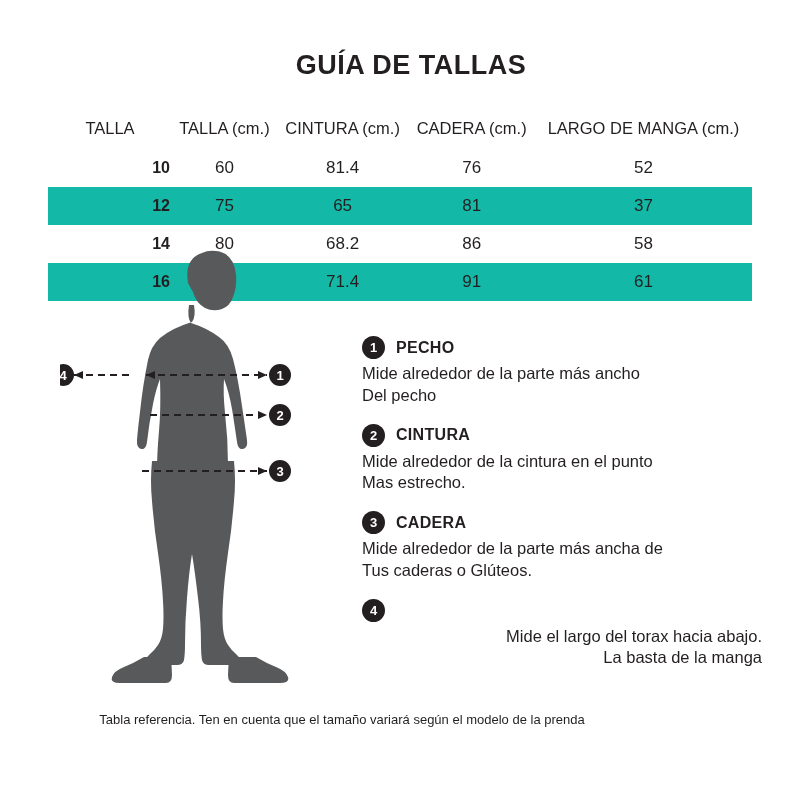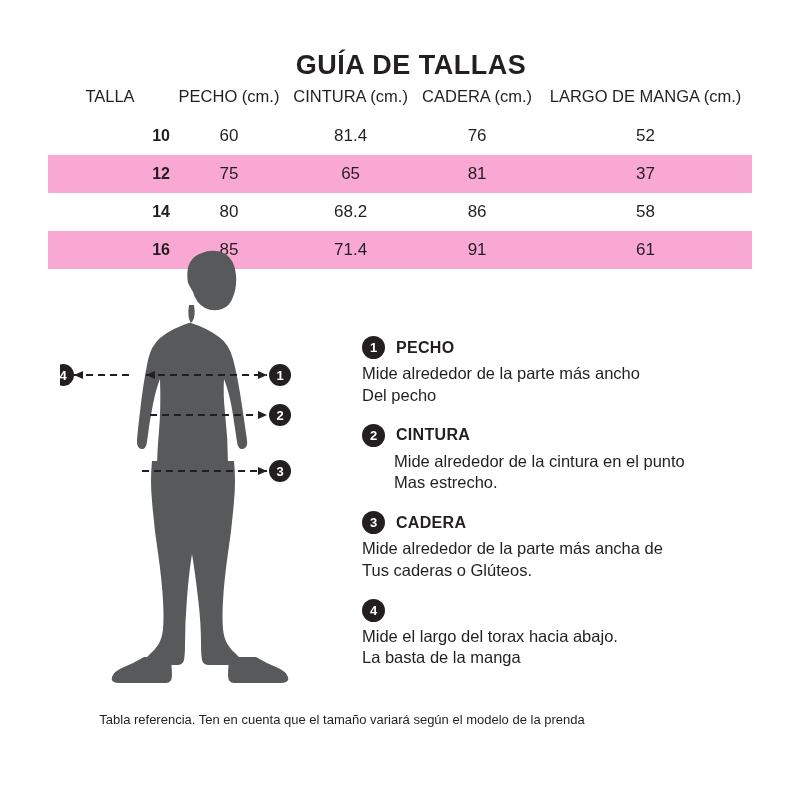--- a/index.html
+++ b/index.html
@@ -30,21 +30,21 @@
     text-align: center;
     font-size: 27px;
     font-weight: bold;
     letter-spacing: 0.5px;
     color: #231f20;
   }
 
   
   .size-table {
     position: absolute;
-    top: 84px;
+    top: 116px;
     left: 48px;
     width: 704px;
     border-collapse: collapse;
     font-size: 17px;
   }
   .size-table th {
     font-weight: normal;
     font-size: 16.5px;
     color: #231f20;
     padding: 2px 2px 10px 2px;
@@ -60,21 +60,21 @@
     padding: 9px 2px;
     font-size: 17px;
     color: #231f20;
   }
   .size-table td.size-cell {
     font-weight: bold;
     font-size: 16px;
     text-align: right;
   }
   .size-table tbody tr.alt {
-    background: #f9a8d4;
+    background: #14b8a6;
   }
 
   
   .figure-wrap {
     position: absolute;
     left: 60px;
     top: 245px;
     width: 300px;
     height: 460px;
   }
@@ -136,21 +136,21 @@
 <body>
 
 <div class="page">
 
   <div class="title">GUÍA DE TALLAS</div>
 
   <table class="size-table">
     <thead>
       <tr>
         <th class="col-talla">TALLA</th>
-        <th>PECHO (cm.)</th>
+        <th>TALLA (cm.)</th>
         <th>CINTURA (cm.)</th>
         <th>CADERA (cm.)</th>
         <th>LARGO DE MANGA (cm.)</th>
       </tr>
     </thead>
     <tbody>
       <tr>
         <td class="size-cell">10</td>
         <td>60</td>
         <td>81.4</td>
@@ -297,38 +297,38 @@
       </div>
       <div class="legend-desc" style="white-space: pre-line;">Mide alrededor de la parte más ancho
 Del pecho</div>
     </div>
 
     <div class="legend-item">
       <div class="legend-head">
         <span class="num-badge">2</span>
         <span class="legend-title">CINTURA</span>
       </div>
-      <div class="legend-desc" style="white-space: pre-line; margin-left: 32px;">Mide alrededor de la cintura en el punto
+      <div class="legend-desc" style="white-space: pre-line;">Mide alrededor de la cintura en el punto
 Mas estrecho.</div>
     </div>
 
     <div class="legend-item">
       <div class="legend-head">
         <span class="num-badge">3</span>
         <span class="legend-title">CADERA</span>
       </div>
       <div class="legend-desc" style="white-space: pre-line;">Mide alrededor de la parte más ancha de
 Tus caderas o Glúteos.</div>
     </div>
 
     <div class="legend-item">
       <div class="legend-head">
         <span class="num-badge">4</span>
       </div>
-      <div class="legend-desc" style="white-space: pre-line;">Mide el largo del torax hacia abajo.
+      <div class="legend-desc" style="white-space: pre-line; text-align: right;">Mide el largo del torax hacia abajo.
 La basta de la manga</div>
     </div>
 
   </div>
 
   <div class="footer-note">Tabla referencia. Ten en cuenta que el tamaño variará según el modelo de la prenda</div>
 
 </div>
 
 </body></html>

